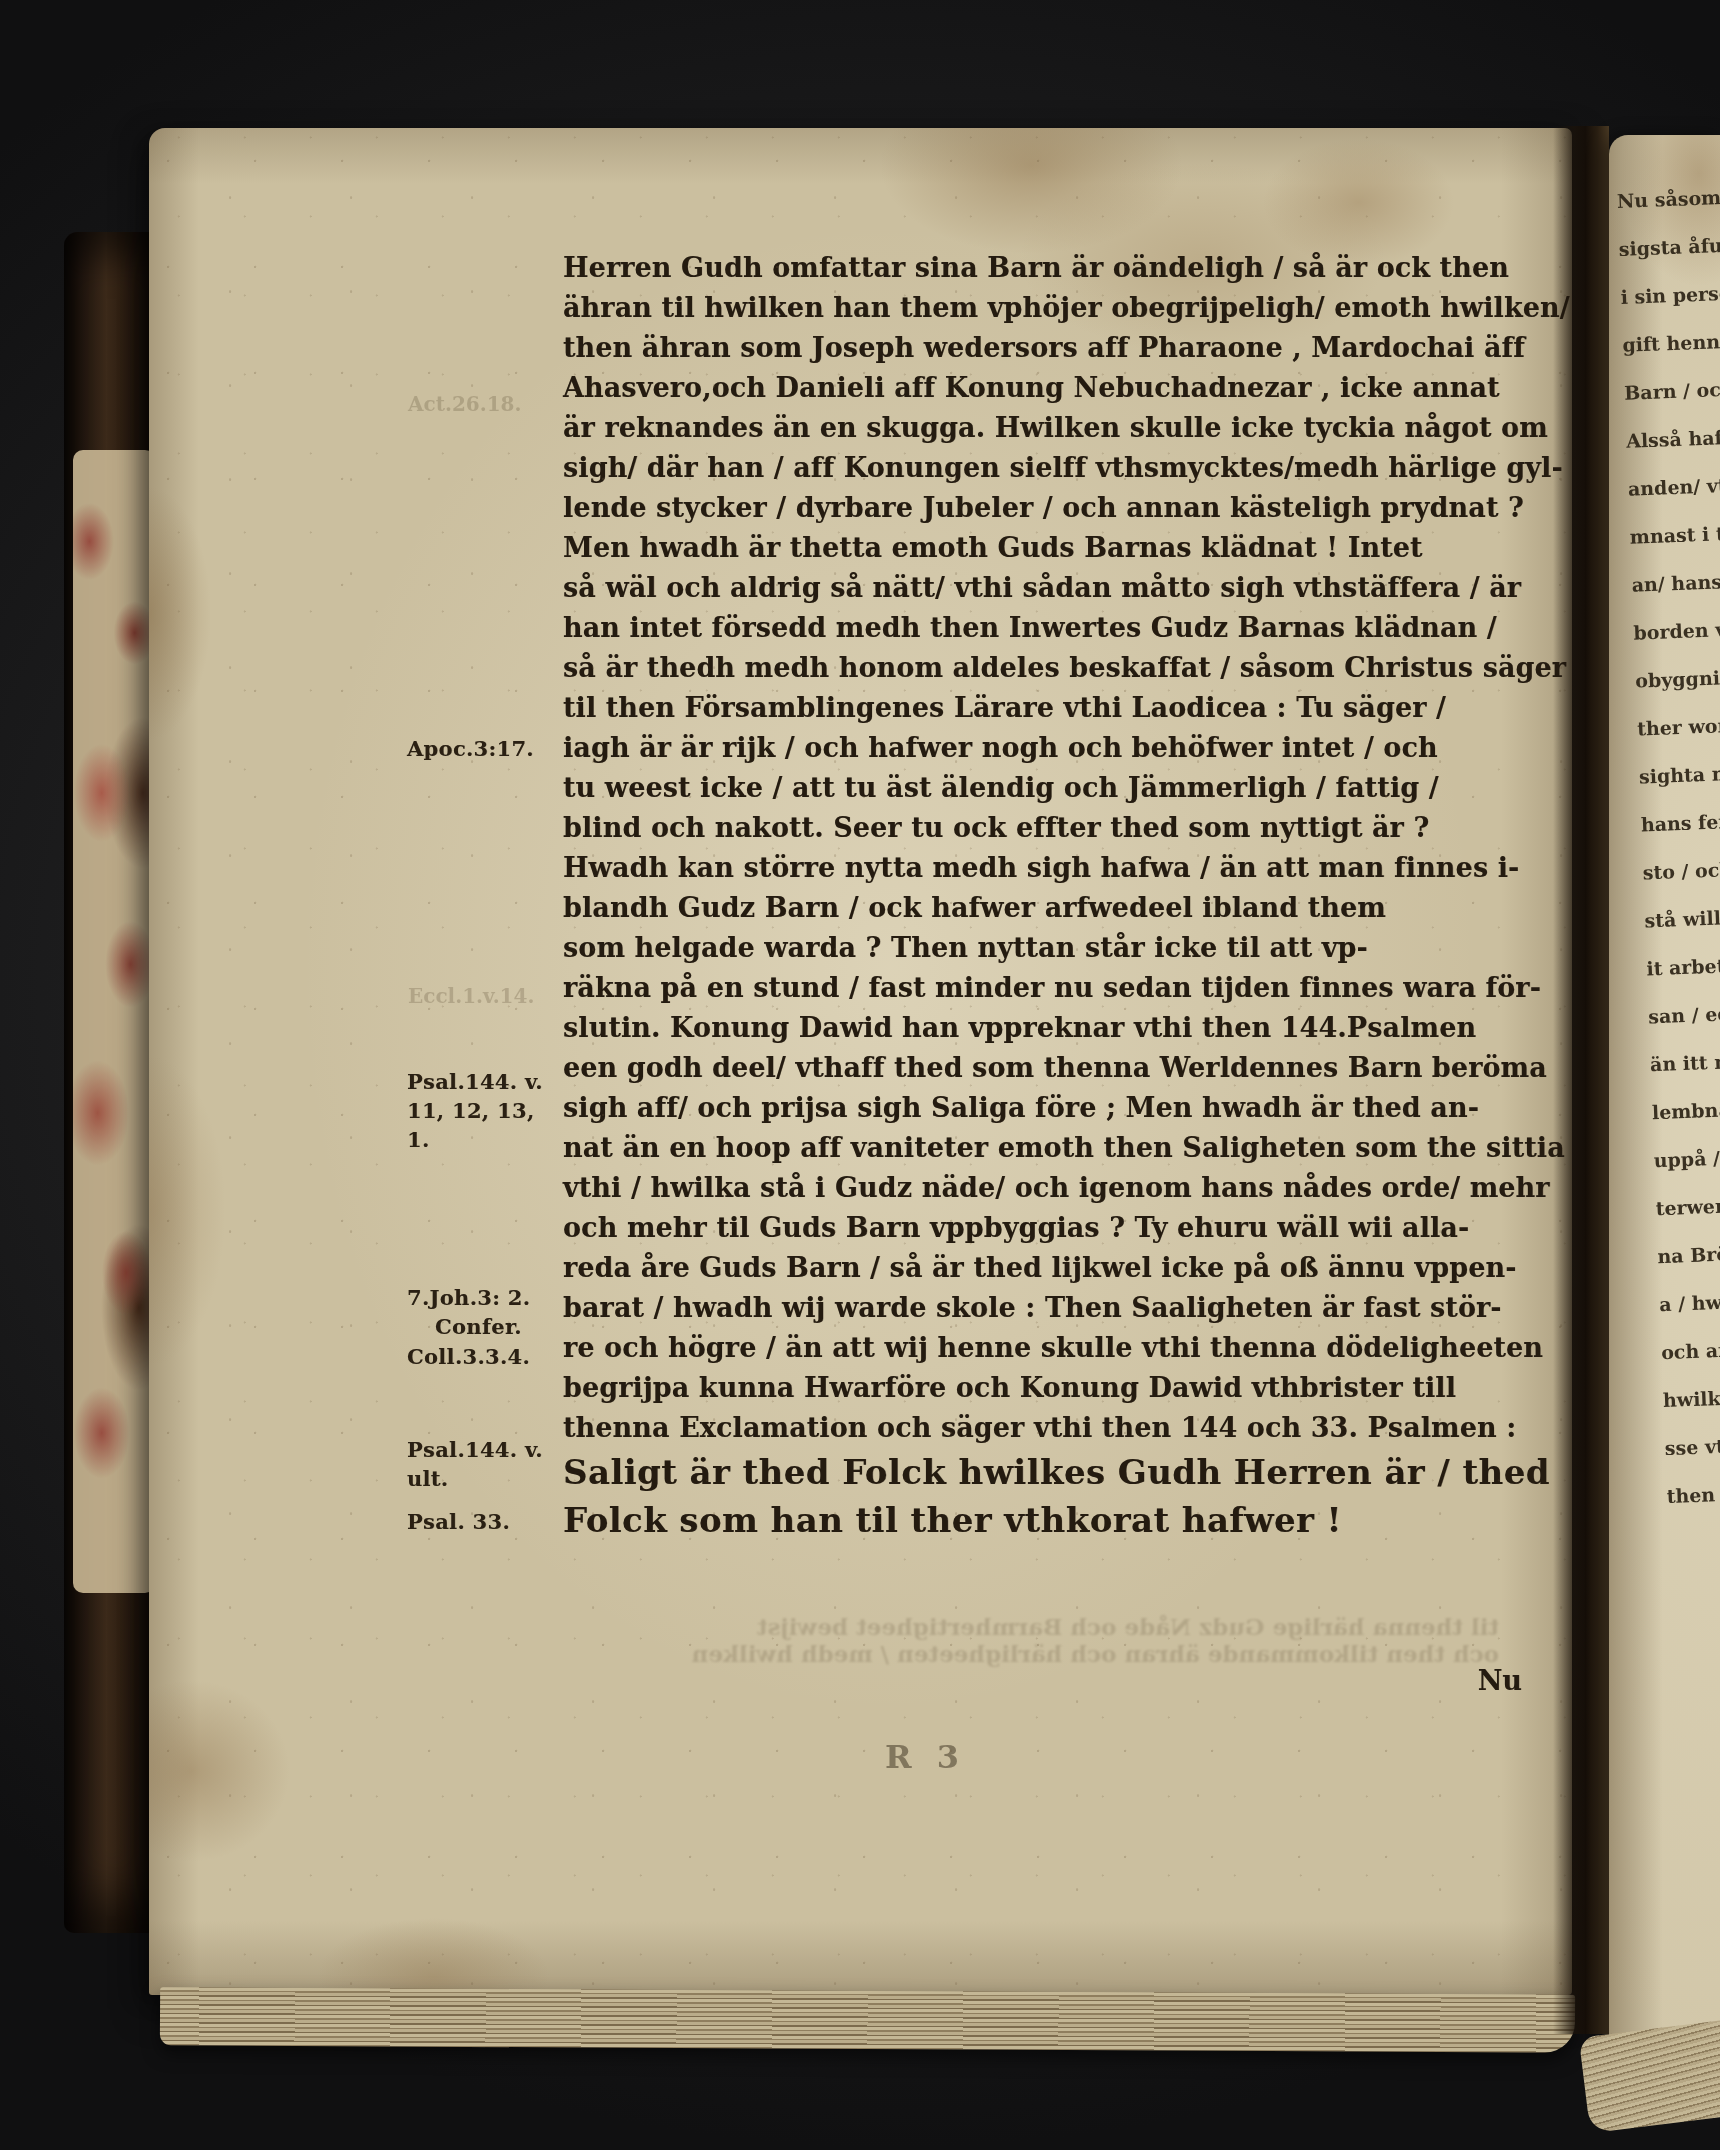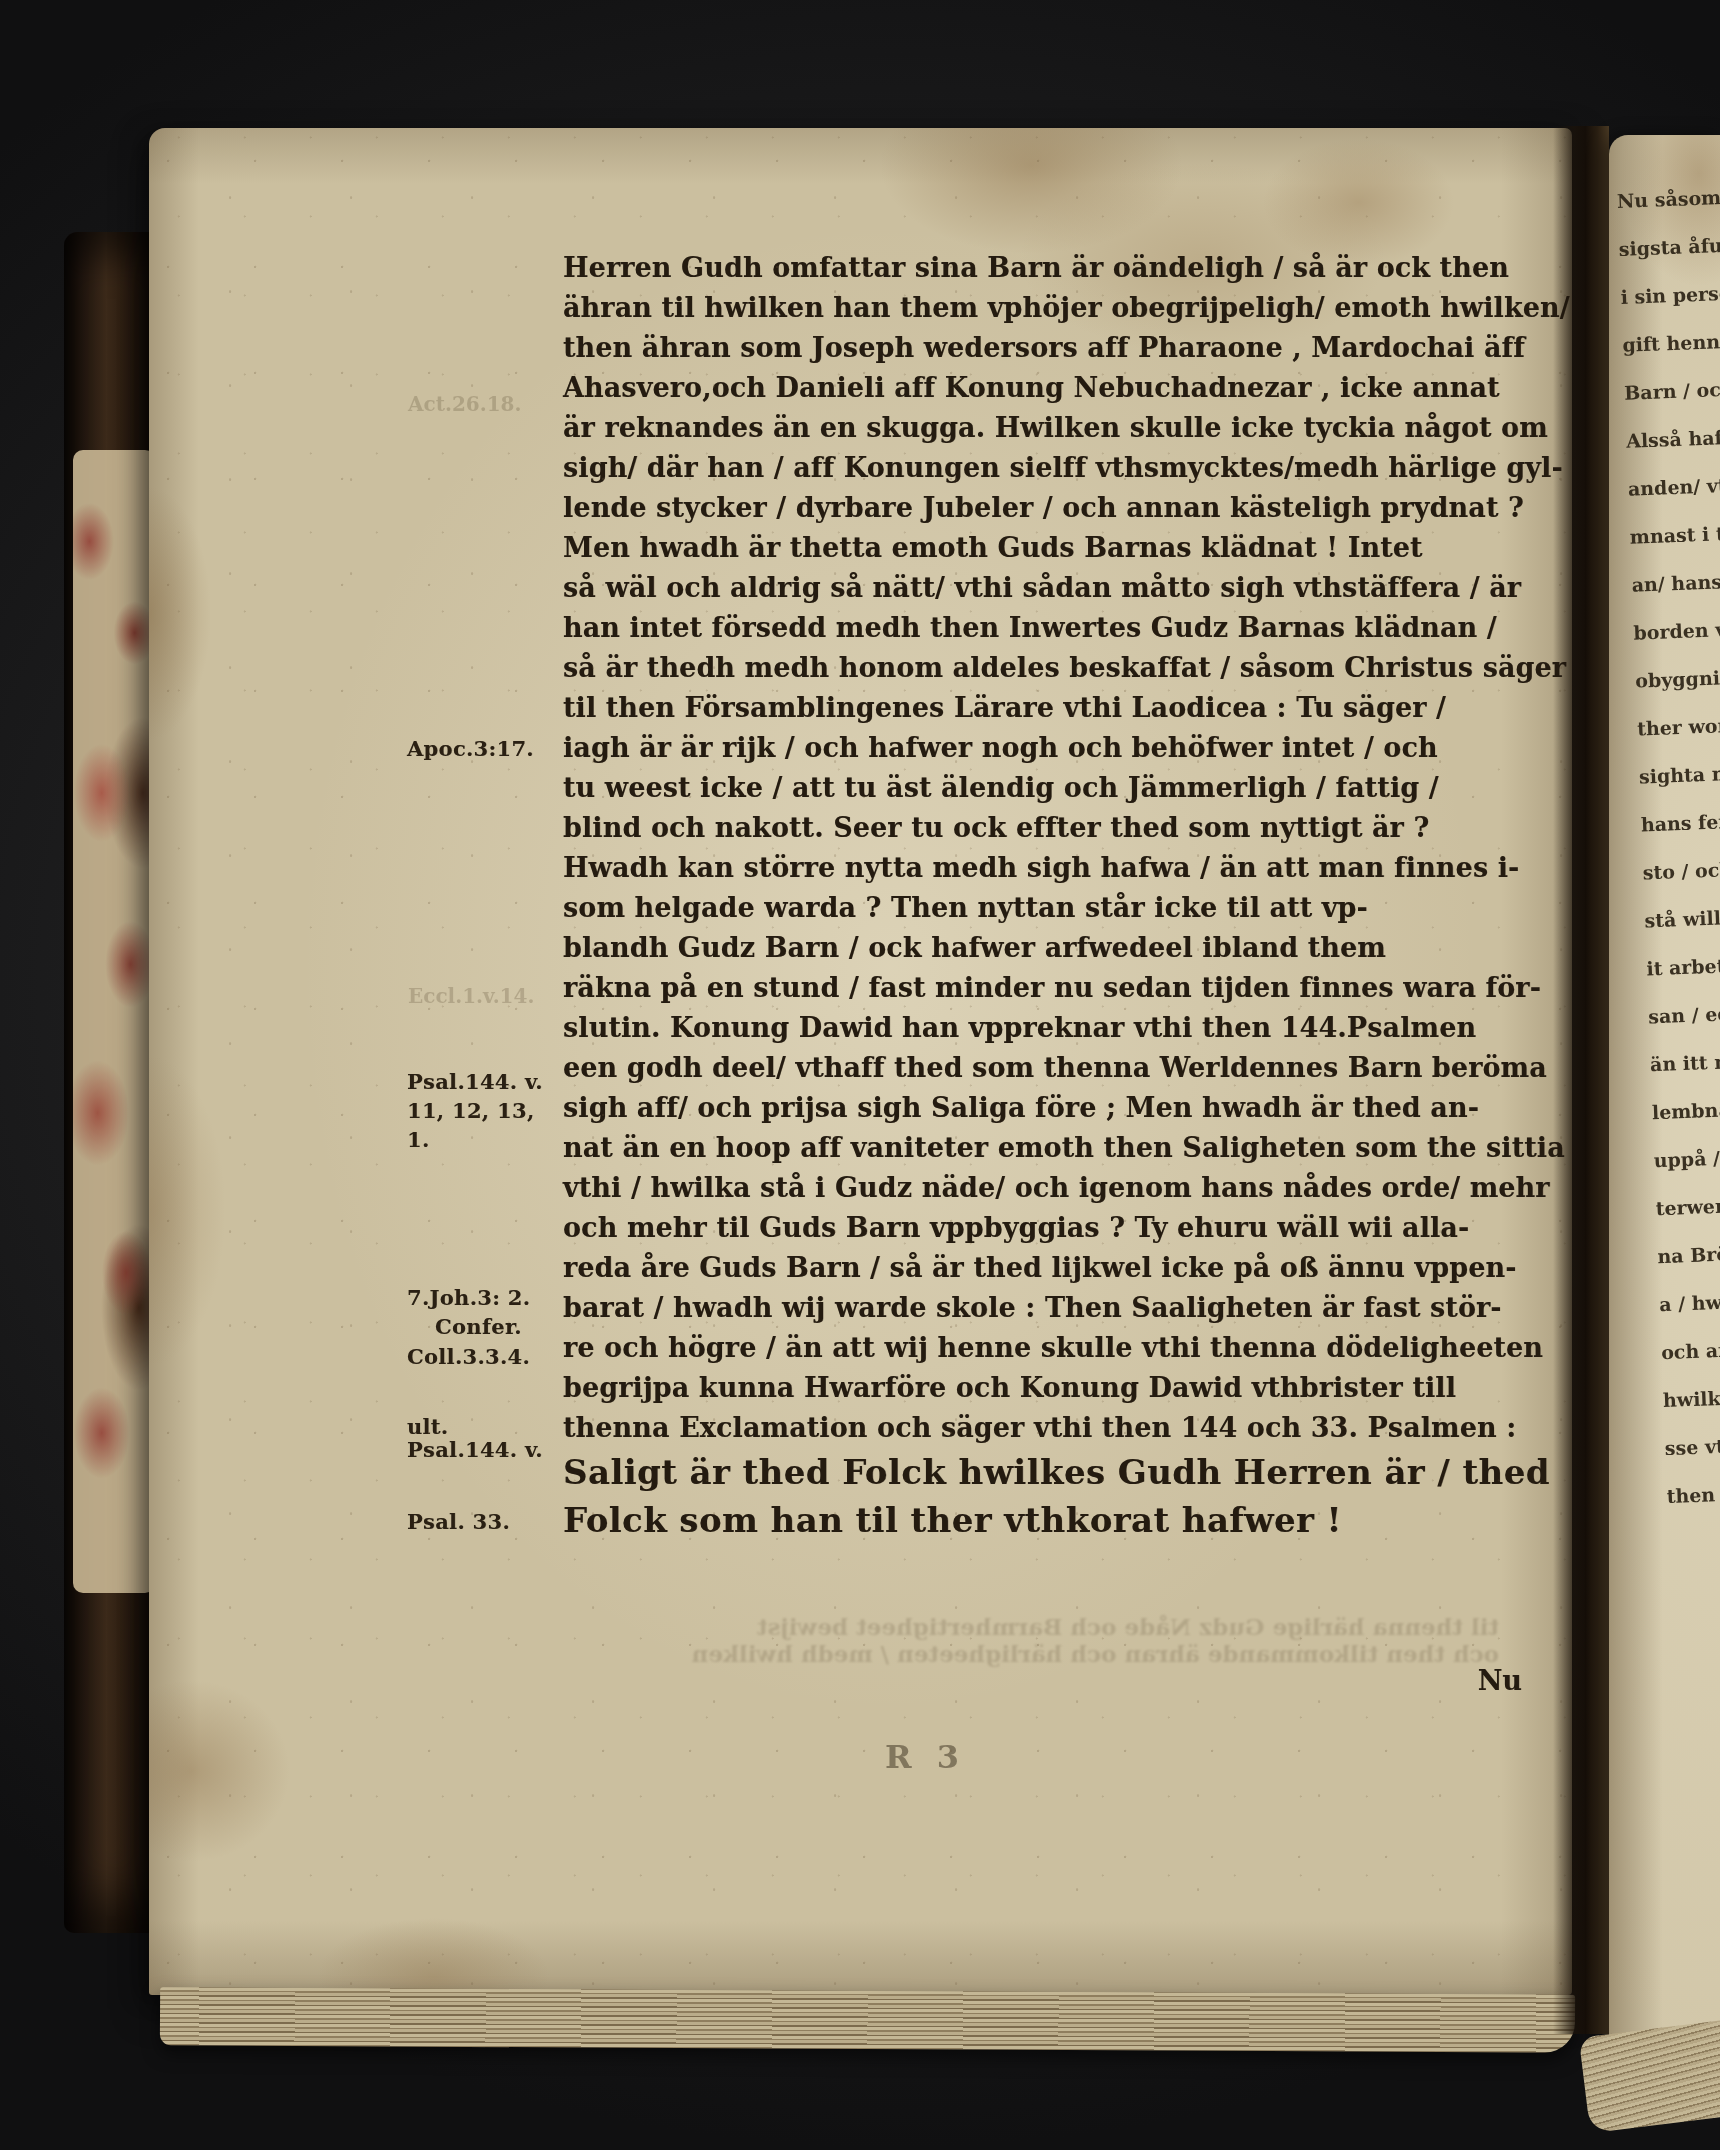--- a/index.html
+++ b/index.html
@@ -114,21 +114,21 @@
     <div class="margin-notes">
 
     <div class="margin-note" style="top: 608px;">Apoc.3:17.</div>
         <div class="margin-note" style="top: 941px;">Psal.144. v.</div>
         <div class="margin-note" style="top: 970px;">11, 12, 13,</div>
         <div class="margin-note" style="top: 999px;">1.</div>
         <div class="margin-note" style="top: 1157px;">7.Joh.3: 2.</div>
         <div class="margin-note" style="top: 1186px; margin-left: 28px;">Confer.</div>
         <div class="margin-note" style="top: 1216px;">Coll.3.3.4.</div>
         <div class="margin-note" style="top: 1309px;">Psal.144. v.</div>
-        <div class="margin-note" style="top: 1286px;">ult.</div>
+        <div class="margin-note" style="top: 1338px;">ult.</div>
         <div class="margin-note" style="top: 1381px; text-align: right;">Psal. 33.</div>
       </div>
 
     <div class="bleed-margin bleed-top">Act.26.18.</div>
     <div class="bleed-margin bleed-mid">Eccl.1.v.14.</div>
 
     <div class="text-block">
       <div>
 
       <div class="line">Herren Gudh omfattar sina Barn är oändeligh / så är ock then</div>
@@ -140,22 +140,22 @@
           <div class="line">lende stycker /  dyrbare Jubeler /  och annan kästeligh prydnat ?</div>
           <div class="line">Men hwadh är thetta emoth Guds Barnas klädnat !  Intet</div>
           <div class="line">så wäl och aldrig så nätt/ vthi sådan måtto sigh vthstäffera / är</div>
           <div class="line">han intet försedd medh then Inwertes Gudz Barnas klädnan /</div>
           <div class="line">så är thedh medh honom aldeles beskaffat / såsom Christus säger</div>
           <div class="line">til then Församblingenes Lärare vthi Laodicea :   Tu säger /</div>
           <div class="line">iagh är är rijk / och hafwer nogh och behöfwer intet / och</div>
           <div class="line">tu weest icke / att tu äst älendig och Jämmerligh / fattig /</div>
           <div class="line">blind och nakott.    Seer tu ock effter thed som nyttigt är ?</div>
           <div class="line">Hwadh kan större nytta medh sigh hafwa / än att man finnes i-</div>
+          <div class="line">blandh Gudz Barn /  ock hafwer arfwedeel ibland them</div>
           <div class="line">som helgade warda ?   Then nyttan står icke til att vp-</div>
-          <div class="line">blandh Gudz Barn /  ock hafwer arfwedeel ibland them</div>
           <div class="line">räkna på en stund / fast minder nu sedan tijden finnes wara för-</div>
           <div class="line">slutin.    Konung Dawid han vppreknar vthi then 144.Psalmen</div>
           <div class="line">een godh deel/ vthaff thed som thenna Werldennes Barn beröma</div>
           <div class="line">sigh aff/ och prijsa sigh Saliga före ;  Men hwadh är thed an-</div>
           <div class="line">nat än en hoop aff vaniteter emoth then Saligheten som the sittia</div>
           <div class="line">vthi / hwilka stå i Gudz näde/ och igenom hans nådes orde/ mehr</div>
           <div class="line">och mehr til Guds Barn vppbyggias ?  Ty ehuru wäll wii alla-</div>
           <div class="line">reda åre Guds Barn / så är thed lijkwel icke på oß ännu vppen-</div>
           <div class="line">barat / hwadh wij warde skole :   Then Saaligheten är fast stör-</div>
           <div class="line">re och högre / än att wij henne skulle vthi thenna dödeligheeten</div>

